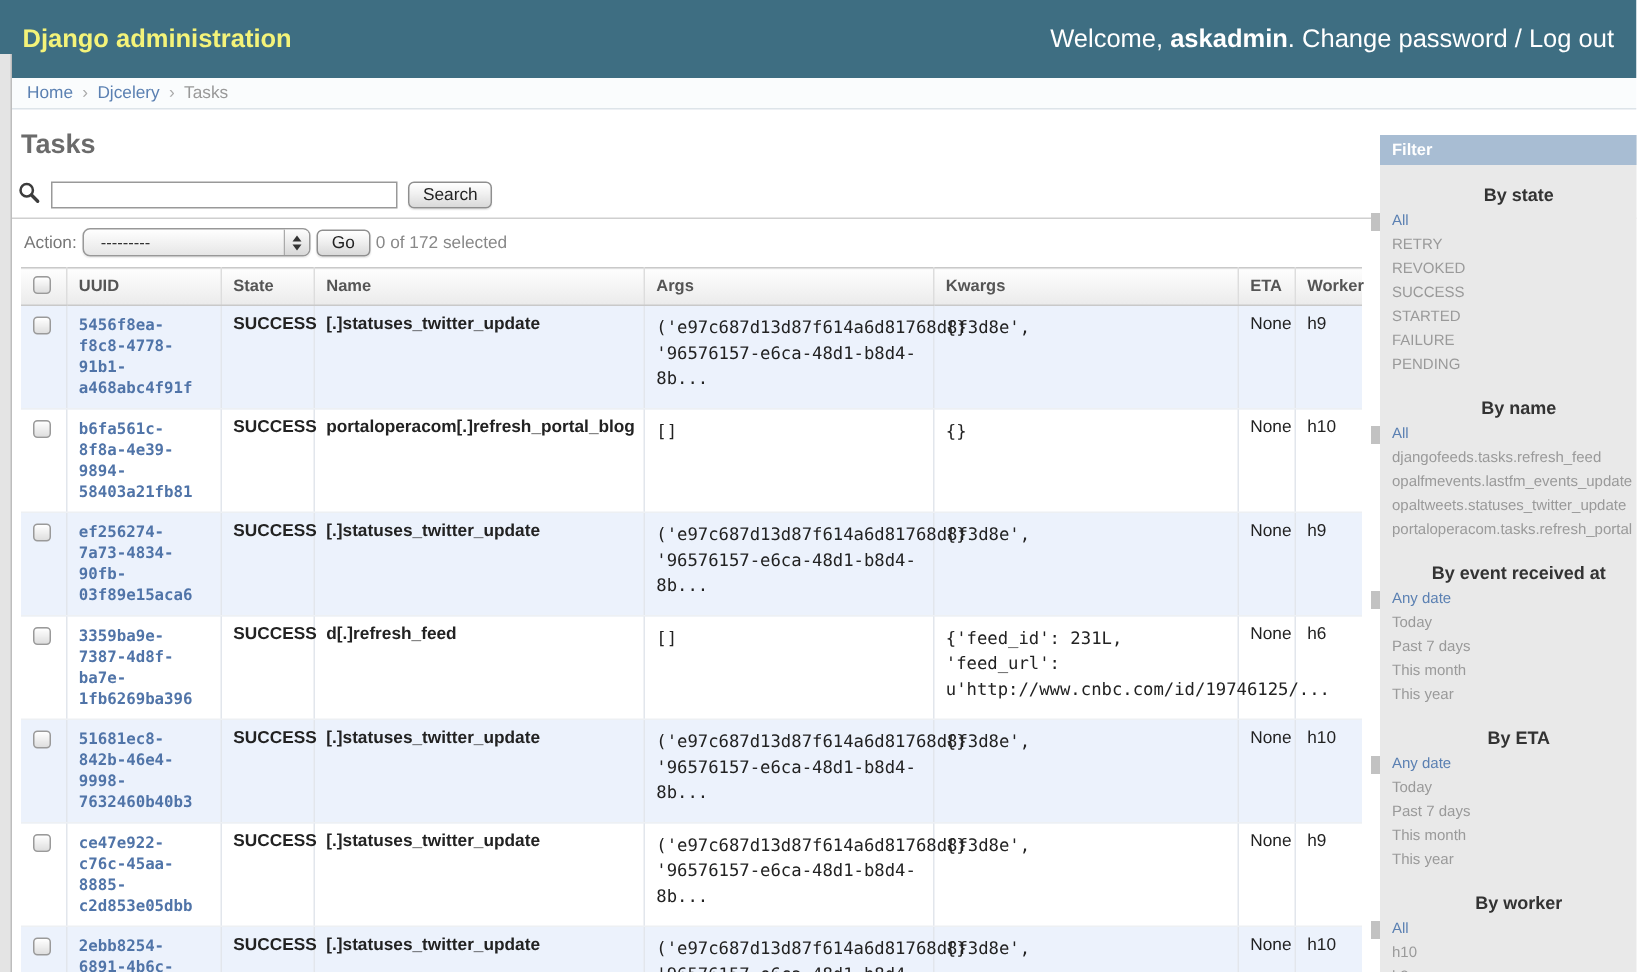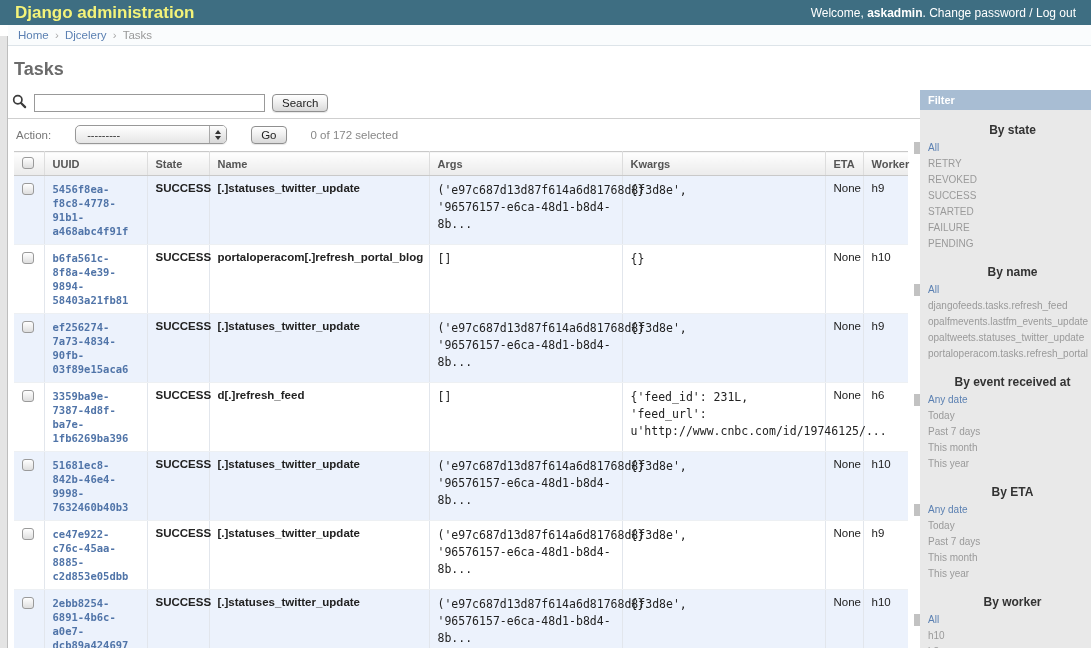--- a/index.html
+++ b/index.html
@@ -6,40 +6,40 @@
     --header-bg:#3e6e82; --title-color:#f4f379; --link-blue:#5b80b2;
     --success-green:#0fa30f; --filter-header-bg:#a8bdd3; --row-alt:#ecf2fc;
   }
   *{box-sizing:border-box;}
   html,body{margin:0;padding:0;}
   body{
     width:1091px;height:648px;overflow:hidden;position:relative;background:#fff;
     font-family:"Liberation Sans","DejaVu Sans",sans-serif;color:#333;
   }
   
-  #branding{height:25px;background:var(--header-bg);display:flex;justify-content:space-between;align-items:center;padding:0 15px;}
+  #branding{height:52px;background:var(--header-bg);display:flex;justify-content:space-between;align-items:center;padding:0 15px;}
   #site-title{color:var(--title-color);font-size:17px;font-weight:bold;margin:0;}
-  #user-tools{color:#fff;font-size:12px;margin-left:20px;}
+  #user-tools{color:#fff;font-size:17px;margin-left:20px;}
   #user-tools a{color:#fff;text-decoration:none;cursor:pointer;}
   #user-tools .uname{font-weight:bold;}
   
   #breadcrumbs{height:21px;background:#fafcfd;border-bottom:1px solid #dde4e9;font-size:11.5px;color:#999;padding:4px 12px 0 10px;margin-left:8px;}
   #breadcrumbs a{color:var(--link-blue);text-decoration:none;cursor:pointer;}
   #breadcrumbs .sep{color:#aaa;padding:0 3px;}
   
   #gutter{position:absolute;left:0;top:36px;width:8px;bottom:0;background:#e4e4e4;border-right:1px solid #bdbdbd;}
   
   #container{margin-left:8px;}
   #page-title{font-size:18px;font-weight:bold;color:#6b6b6b;margin:13px 0 9px 6px;}
   #toolbar{display:flex;gap:7px;padding:5px 6px 6px 4px;border-bottom:1px solid #cfcfcf;}
   #searchbar{width:231px;height:18px;border:1px solid #999;font-size:11px;padding:1px 4px;background:#fff;}
   .mac-btn{border:1px solid #8f8f8f;border-radius:4px;background:linear-gradient(#ffffff,#f0f0f0 45%,#d9d9d9);font-size:11.5px;padding:2px 9px;color:#222;cursor:pointer;font-family:inherit;box-shadow:0 1px 1px rgba(0,0,0,0.10);}
   #date-hierarchy{padding:6px 8px;background:#f9f9f9;border-bottom:1px solid #e0e0e0;font-size:11.5px;font-weight:bold;}
   #date-hierarchy a{color:var(--link-blue);text-decoration:none;cursor:pointer;}
-  #actions-row{padding:6px 8px 7px;font-size:11.5px;color:#777;display:flex;align-items:center;gap:24px;}
+  #actions-row{padding:6px 8px 7px;font-size:11.5px;color:#777;display:flex;align-items:center;gap:4px;}
   .mac-select{display:inline-flex;align-items:center;border:1px solid #989898;border-radius:5px;background:linear-gradient(#fff,#e6e6e6);height:19px;width:152px;font-size:11px;color:#333;position:relative;padding-left:11px;cursor:pointer;box-shadow:0 1px 1px rgba(0,0,0,0.08);}
   .mac-select .stepper{position:absolute;right:0;top:0;bottom:0;width:17px;border-left:1px solid #aaa;display:flex;flex-direction:column;align-items:center;justify-content:center;gap:2px;border-radius:0 4px 4px 0;background:linear-gradient(#fdfdfd,#d8d8d8);}
   .tri-up{width:0;height:0;border-left:3.5px solid transparent;border-right:3.5px solid transparent;border-bottom:4.5px solid #333;}
   .tri-down{width:0;height:0;border-left:3.5px solid transparent;border-right:3.5px solid transparent;border-top:4.5px solid #333;}
   #counter{color:#888;}
   
   #result-table{border-collapse:collapse;margin-left:6px;table-layout:fixed;width:894px;}
   #result-table thead th{background:linear-gradient(#fefefe,#ebebeb);border-top:1px solid #c9c9c9;border-bottom:1px solid #c9c9c9;border-right:1px solid #ddd;font-size:11px;font-weight:bold;color:#555;text-align:left;padding:4px 8px;white-space:nowrap;}
   #result-table thead th:last-child{border-right:none;}
   #result-table tbody tr{height:67px;}

